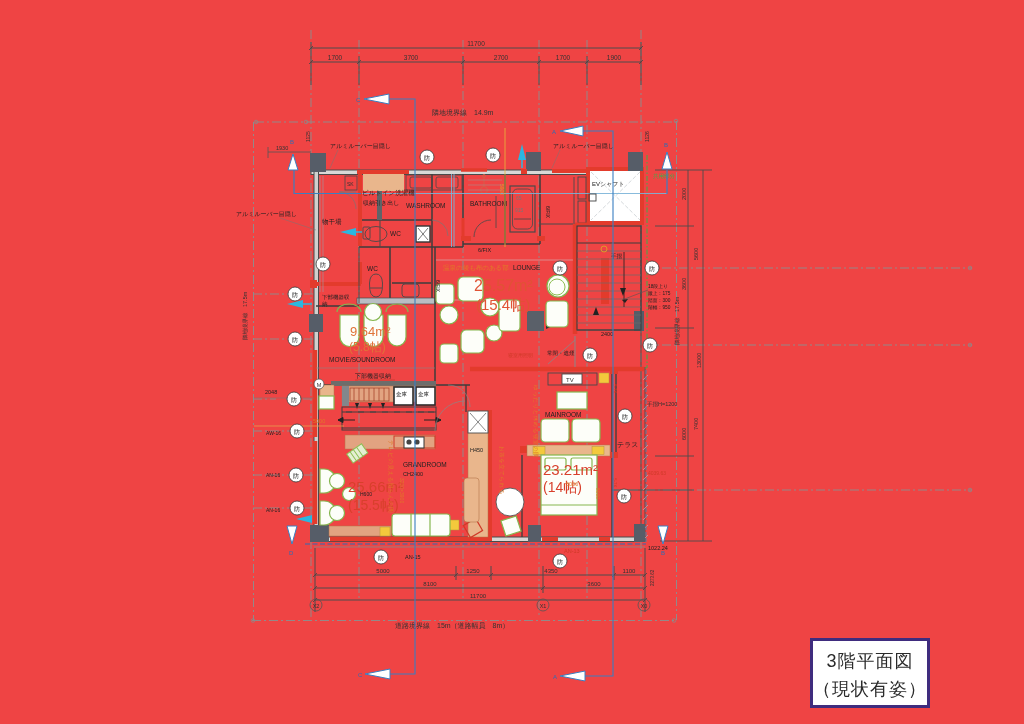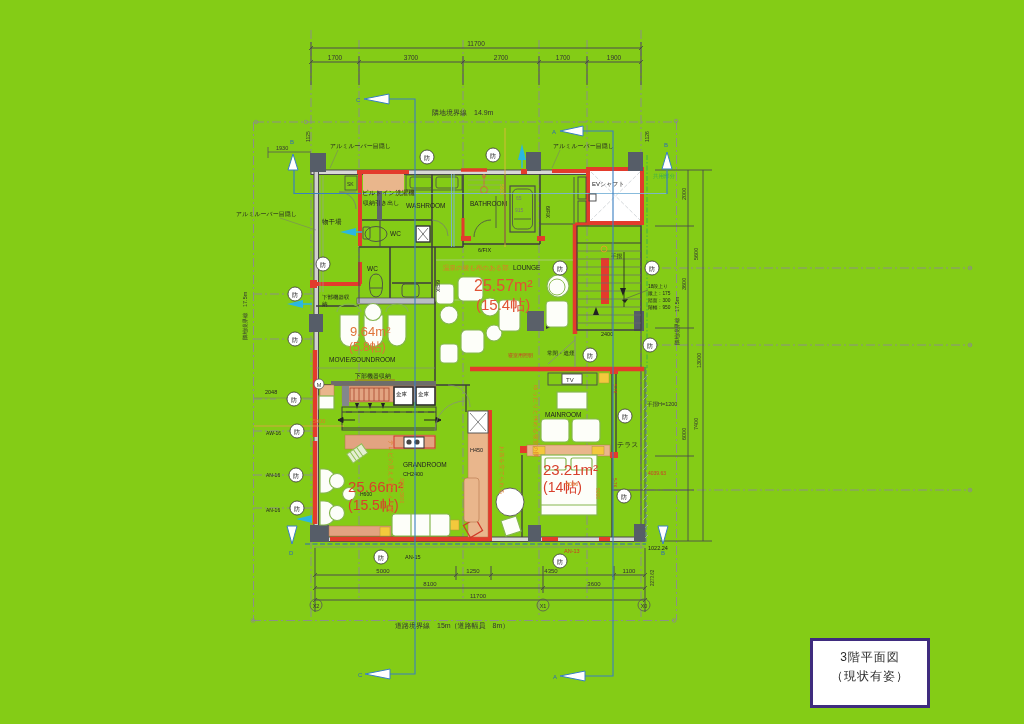--- a/index.html
+++ b/index.html
@@ -1,16 +1,16 @@
 <!DOCTYPE html>
 <html><head>
 <meta charset="utf-8">
 <style>
   html,body{margin:0;padding:0;background:#ffffff;}
-  .page{position:relative;width:1024px;height:724px;background:#84cc16;overflow:hidden;
+  .page{position:relative;width:1024px;height:724px;background:#ef4444;overflow:hidden;
         font-family:"Liberation Sans", sans-serif;}
   svg{position:absolute;left:0;top:0;}
   text{font-family:"Liberation Sans", sans-serif;}
 </style>
 </head>
 <body>
 <div class="page">
 <svg width="1024" height="724" viewBox="0 0 1024 724">
 <defs>
   <marker id="tick" markerWidth="6" markerHeight="6" refX="3" refY="3" orient="auto">
@@ -841,14 +841,14 @@
 
 <path d="M296 519 L312 515 L312 523 Z" fill="#2bb7e0"></path>
 
 <path d="M522 144 L518 160 L526 160 Z" fill="#2bb7e0"></path>
 <line x1="522" y1="160" x2="522" y2="168" stroke="#2bb7e0" stroke-width="1.5"></line>
 
 <line x1="667" y1="170" x2="667" y2="194" stroke="#3a7fc1" stroke-width="1.2"></line>
 
 </svg>
 
-<div style="position:absolute;left:810px;top:638px;width:114px;height:57px;border:3.5px solid #3f2c7e;background:#fff;text-align:center;color:#2a2a2a;font-size:12px;line-height:1.55;padding-top:7px;letter-spacing:1px;">3階平面図<br>（現状有姿）</div>
+<div style="position:absolute;left:810px;top:638px;width:114px;height:57px;border:3.5px solid #3f2c7e;background:#fff;text-align:center;color:#2a2a2a;font-size:18px;line-height:1.55;padding-top:7px;letter-spacing:1px;">3階平面図<br>（現状有姿）</div>
 </div>
 
 </body></html>

